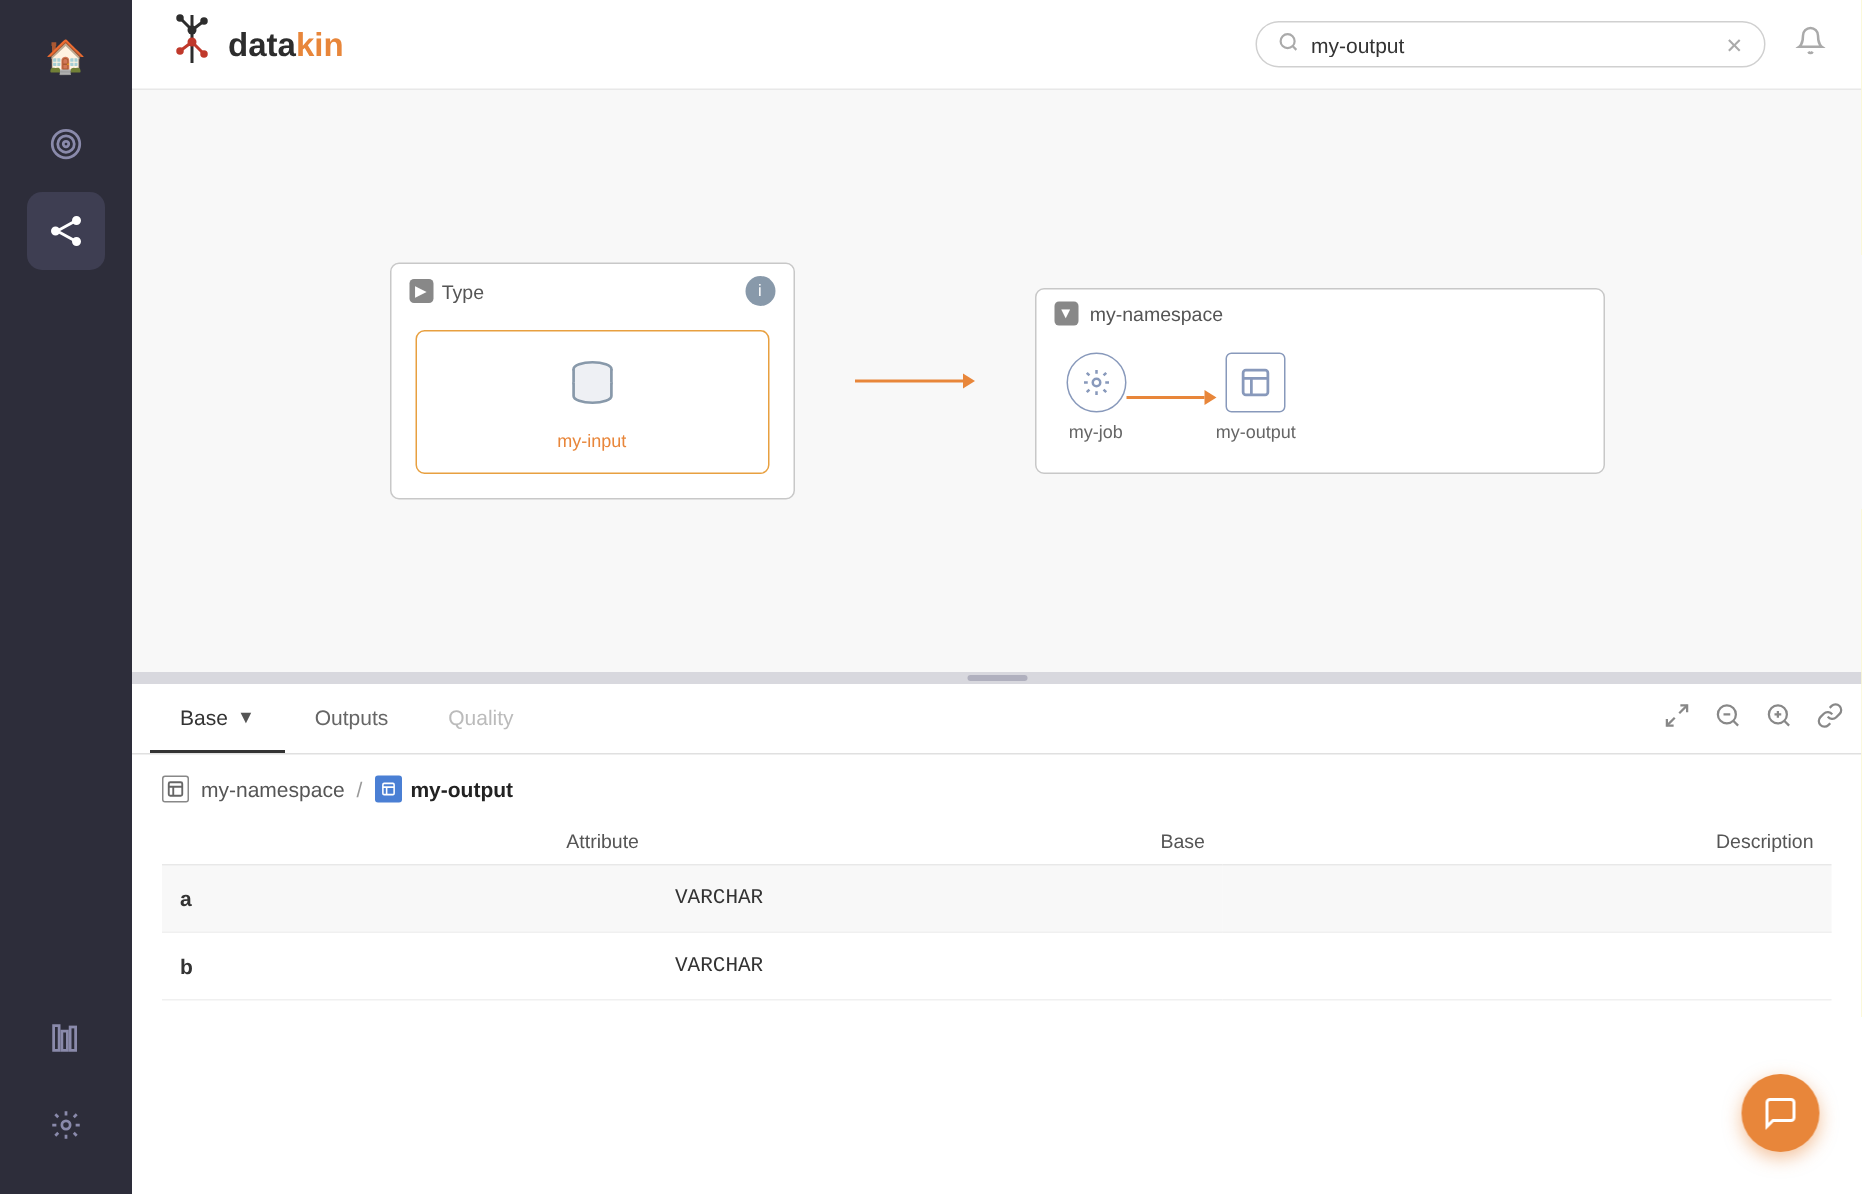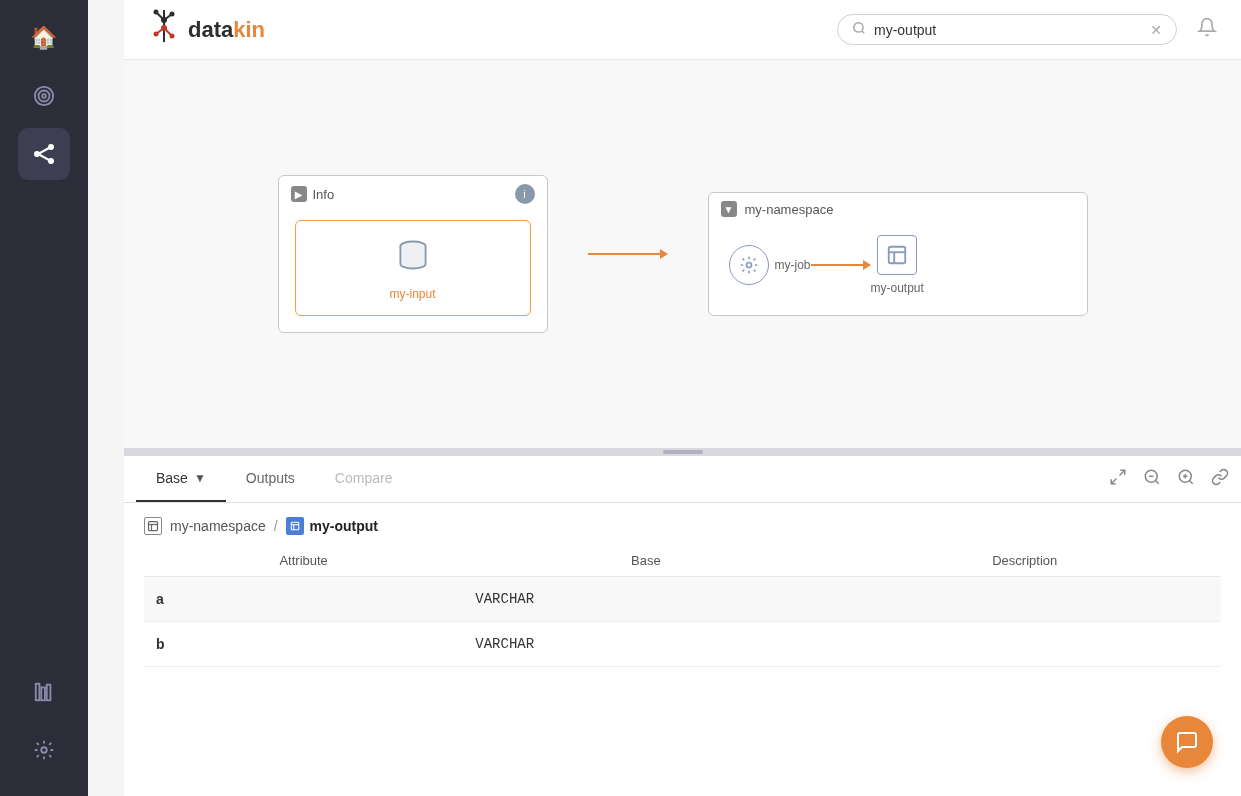--- a/index.html
+++ b/index.html
@@ -41,21 +41,20 @@
       gap: 6px;
     }
 
     
     .main {
       flex: 1;
       display: flex;
       flex-direction: column;
       background: #fef9c3;
       overflow: hidden;
-      margin-left: 36px;
     }
 
     
     .topbar {
       height: 60px;
       background: #ffffff;
       display: flex;
       align-items: center;
       padding: 0 24px;
       border-bottom: 1px solid #e8e8e8;
@@ -238,21 +237,21 @@
     .ns-body {
       padding: 10px 20px 20px;
       display: flex;
       align-items: center;
       gap: 0;
     }
 
     
     .job-node {
       display: flex;
-      flex-direction: row;
+      flex-direction: column;
       align-items: center;
       gap: 6px;
     }
     .job-icon {
       width: 40px;
       height: 40px;
       border: 1.5px solid #8899bb;
       border-radius: 50%;
       display: flex;
       align-items: center;
@@ -380,21 +379,21 @@
       font-size: 9px;
     }
 
     
     .schema-table {
       width: calc(100% - 40px);
       margin: 0 20px;
       border-collapse: collapse;
     }
     .schema-table th {
-      text-align: center;
+      text-align: right;
       padding: 8px 12px;
       font-size: 13px;
       color: #555;
       font-weight: 500;
       border-bottom: 1px solid #e8e8e8;
     }
     .schema-table td {
       padding: 14px 12px;
       font-size: 14px;
       color: #333;
@@ -504,21 +503,21 @@
     </span>
   </div>
 
   <div class="graph-area">
     <div class="graph-canvas">
       <div class="graph-layout">
 
         <div class="cluster-box" style="width:270px;">
           <div class="cluster-header">
             <div class="cluster-toggle">▶</div>
-            <span>Info</span>
+            <span>Type</span>
             <div class="cluster-info">i</div>
           </div>
           <div class="cluster-body">
             <div class="node-card">
               <div class="node-db-icon">
                 <svg class="db-svg" viewBox="0 0 40 40" fill="none">
                   <ellipse cx="20" cy="10" rx="14" ry="5" stroke="#8899aa" stroke-width="2" fill="#eef0f4"></ellipse>
                   <path d="M6 10v10c0 2.76 6.27 5 14 5s14-2.24 14-5V10" stroke="#8899aa" stroke-width="2" fill="#eef0f4"></path>
                   <path d="M6 20v10c0 2.76 6.27 5 14 5s14-2.24 14-5V20" stroke="#8899aa" stroke-width="2" fill="#eef0f4"></path>
                 </svg>
@@ -581,21 +580,21 @@
 
     <div class="tabs-bar">
       <div class="tab-item active">
         <span>Base</span>
         <span class="tab-chevron">▼</span>
       </div>
       <div class="tab-item">
         <span>Outputs</span>
       </div>
       <div class="tab-item disabled">
-        <span>Compare</span>
+        <span>Quality</span>
       </div>
       <div class="tab-actions">
         <span class="tab-action-icon">
           <svg width="18" height="18" viewBox="0 0 24 24" fill="none" stroke="#888" stroke-width="2">
             <polyline points="15 3 21 3 21 9"></polyline>
               <polyline points="9 21 3 21 3 15"></polyline>
             <line x1="21" y1="3" x2="14" y2="10"></line>
               <line x1="3" y1="21" x2="10" y2="14"></line>
           </svg>
         </span>

